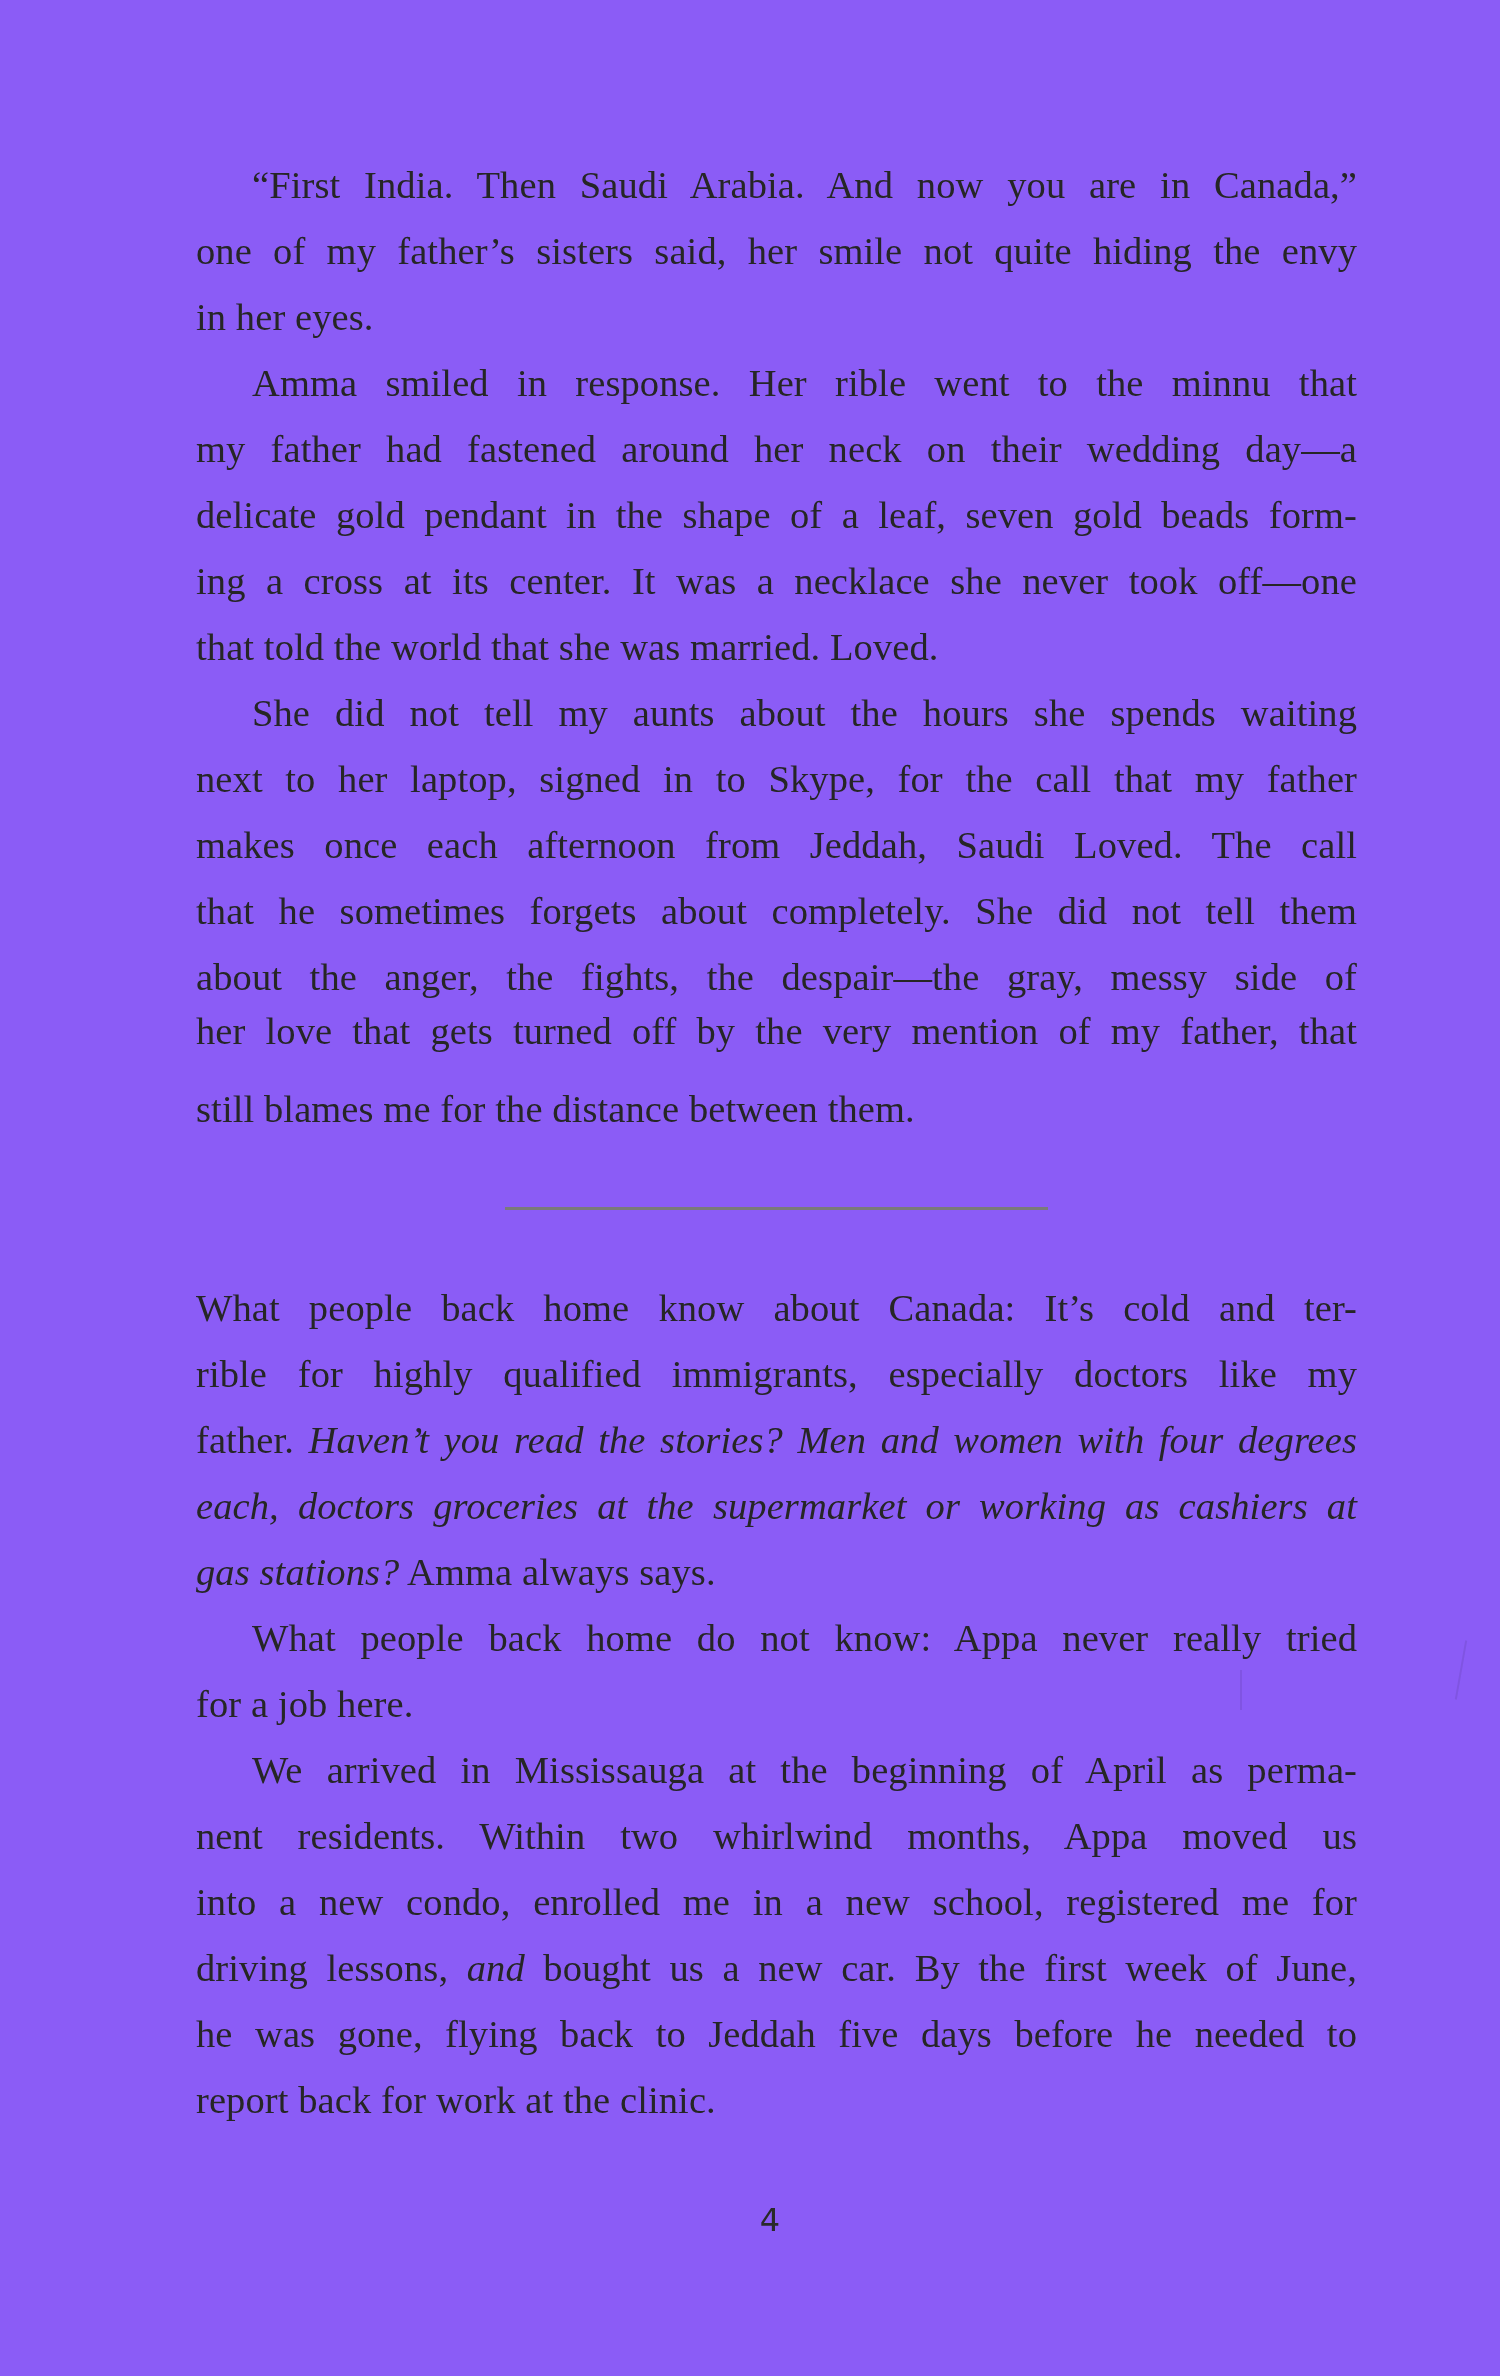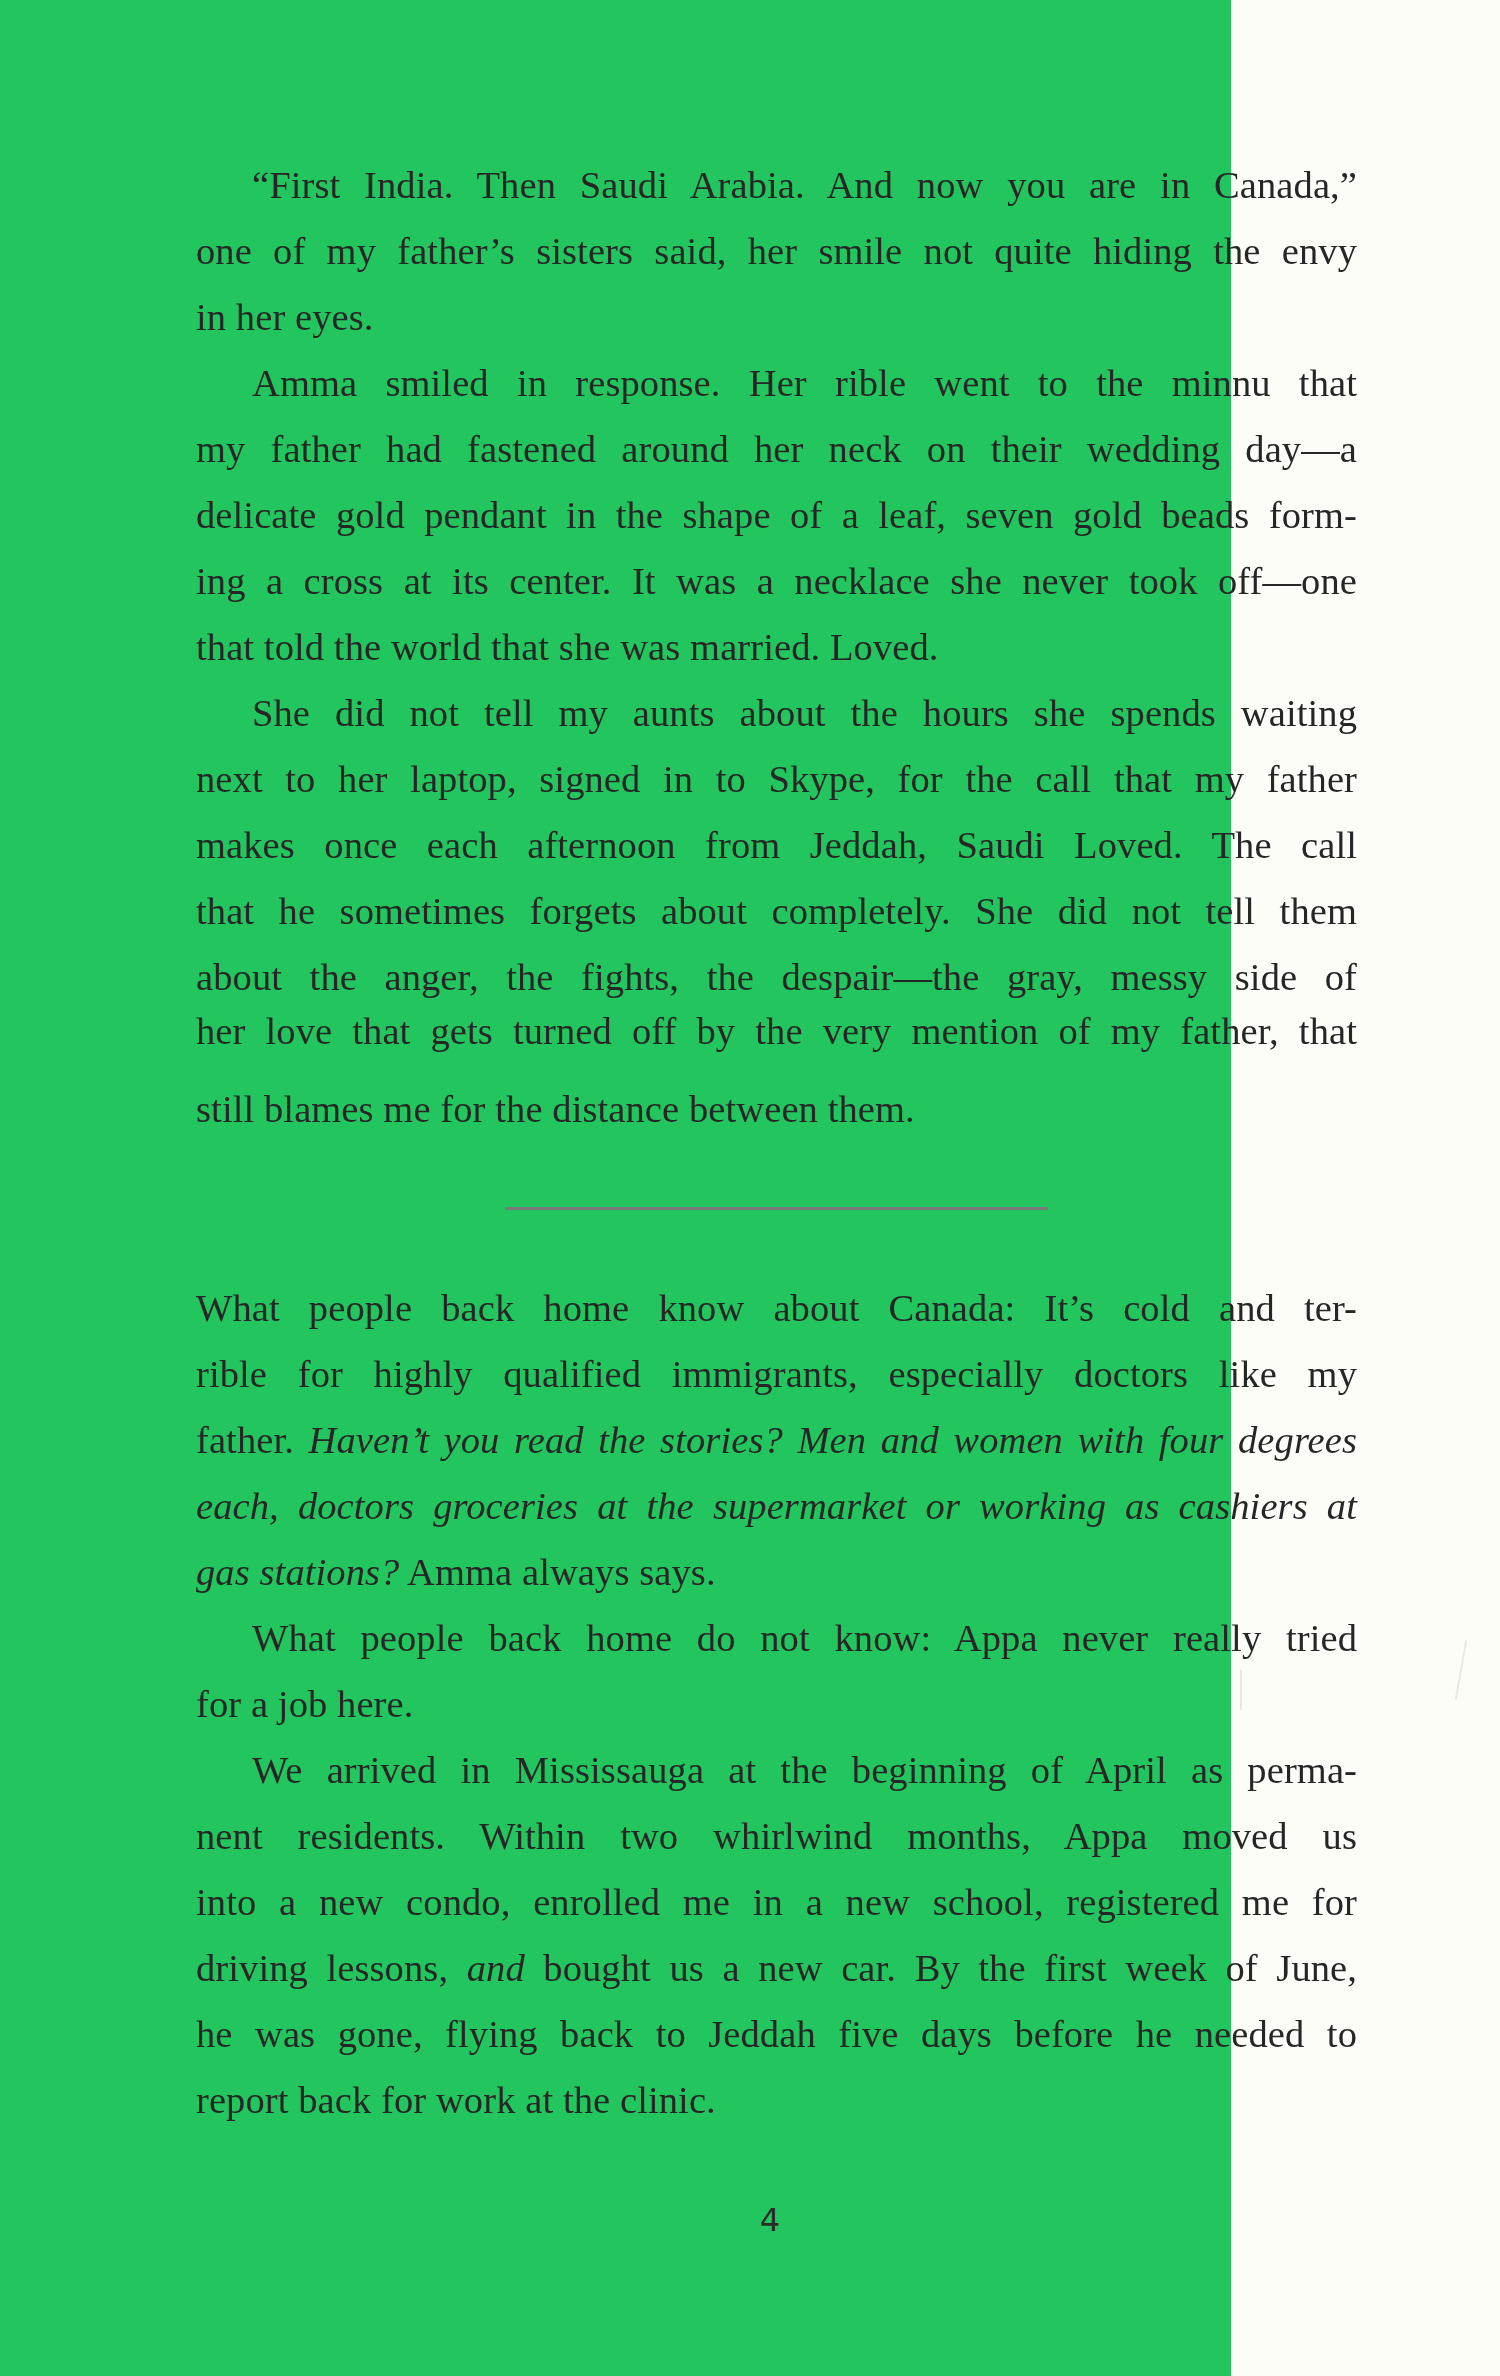--- a/index.html
+++ b/index.html
@@ -11,23 +11,23 @@
     width: 1500px;
     height: 2376px;
     position: relative;
     overflow: hidden;
     font-family: "Liberation Serif", "DejaVu Serif", serif;
     color: #262626;
   }
   .page {
     position: absolute;
     left: 0; top: 0;
-    width: 1231px;
+    width: 1500px;
     height: 2376px;
-    background: #22c55e;
+    background: #8b5cf6;
   }
   .line {
     position: absolute;
     left: 196px;
     width: 1161px;
     height: 50px;
     font-size: 38.5px;
     line-height: 50px;
     white-space: nowrap;
     text-align: justify;

